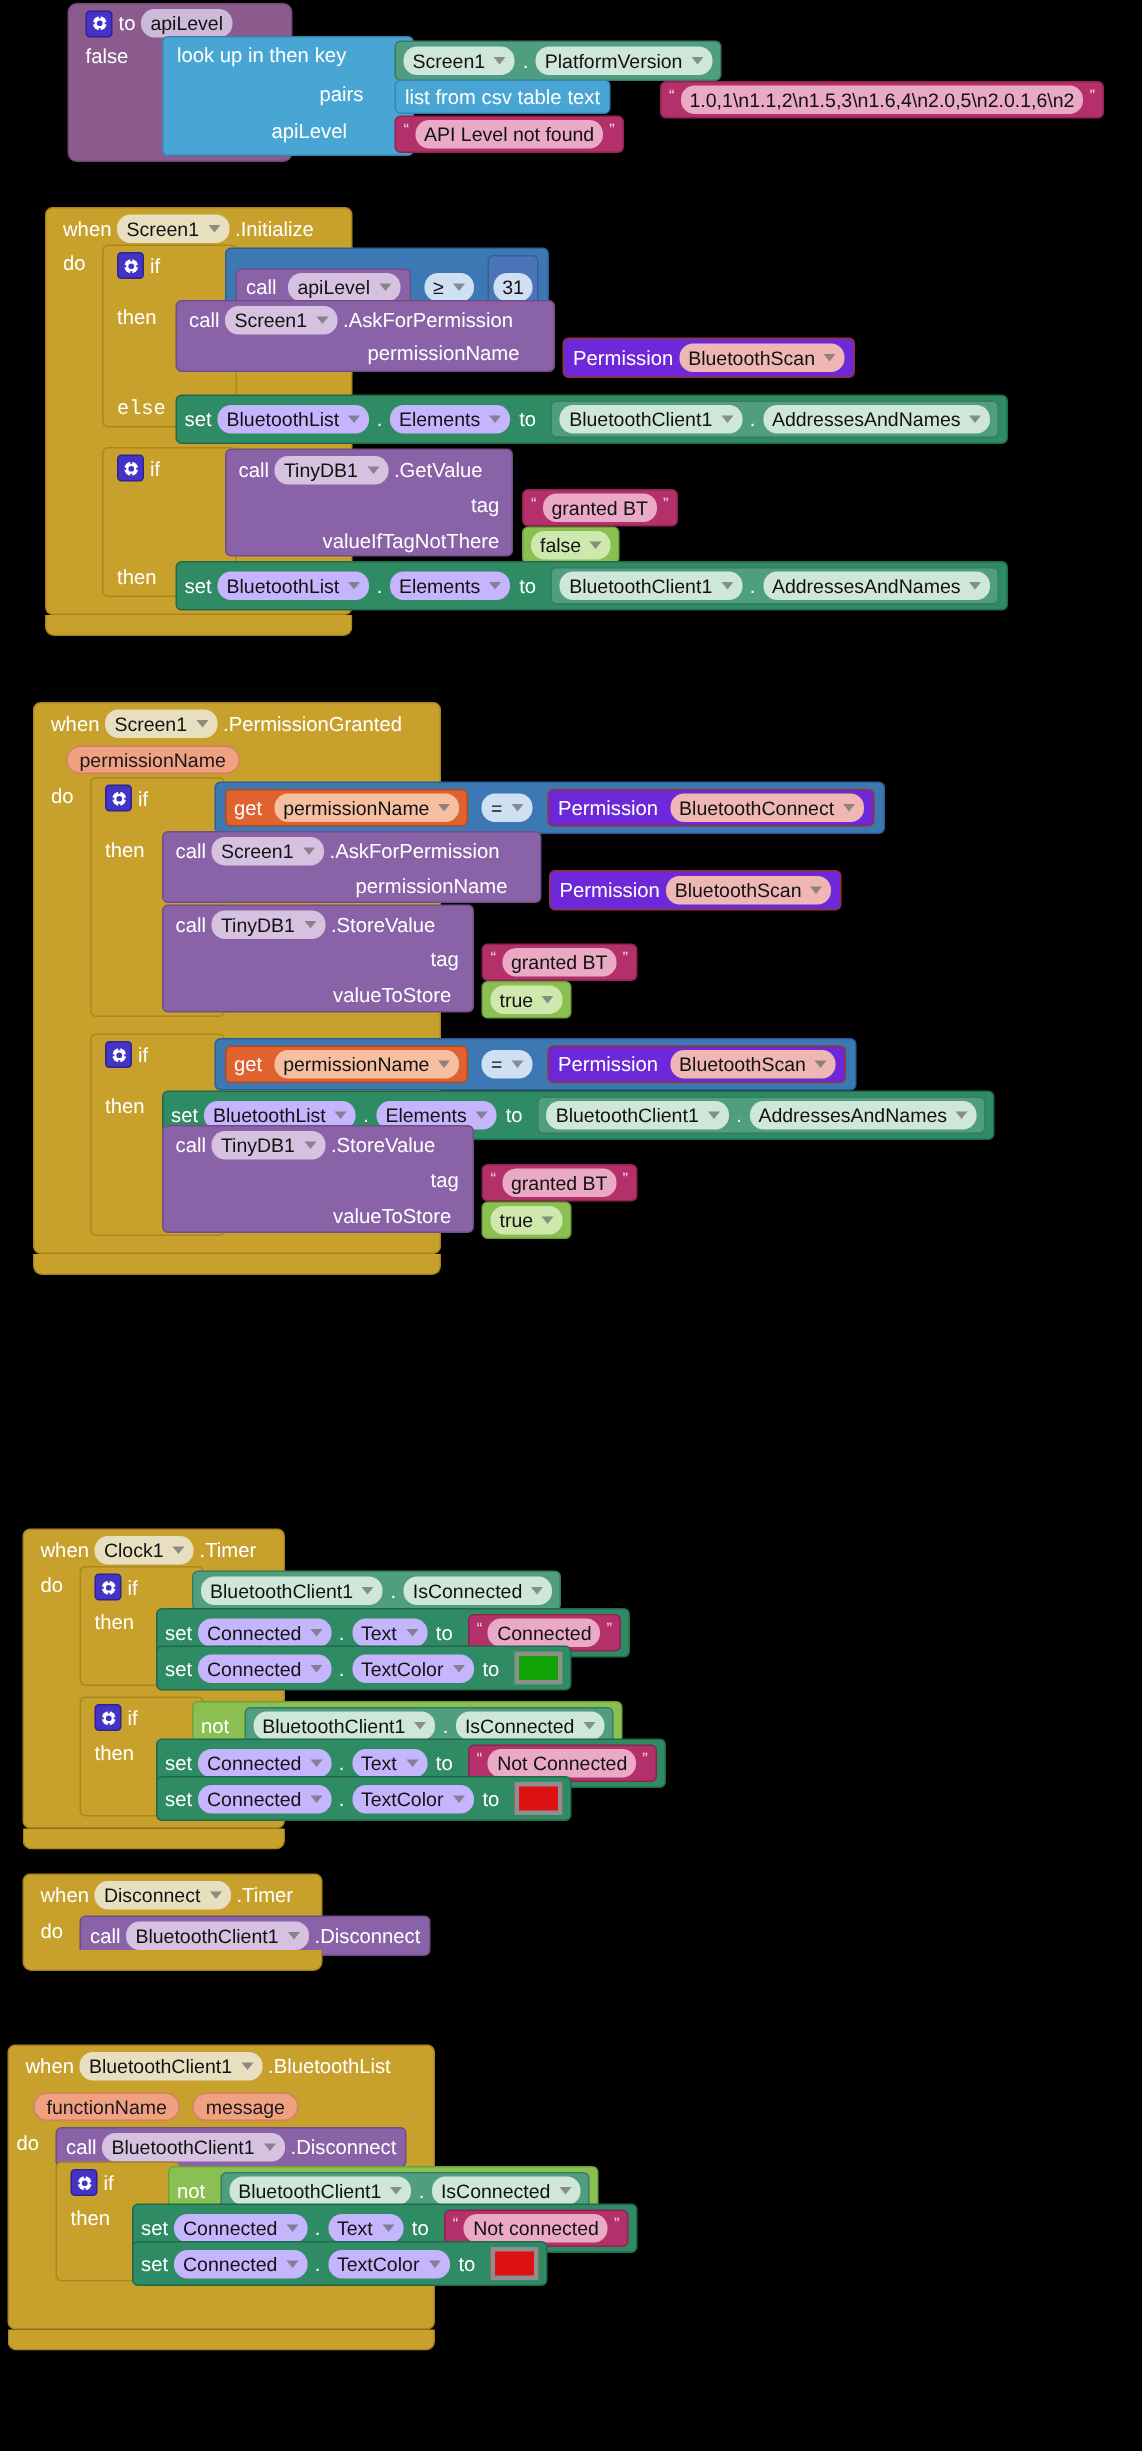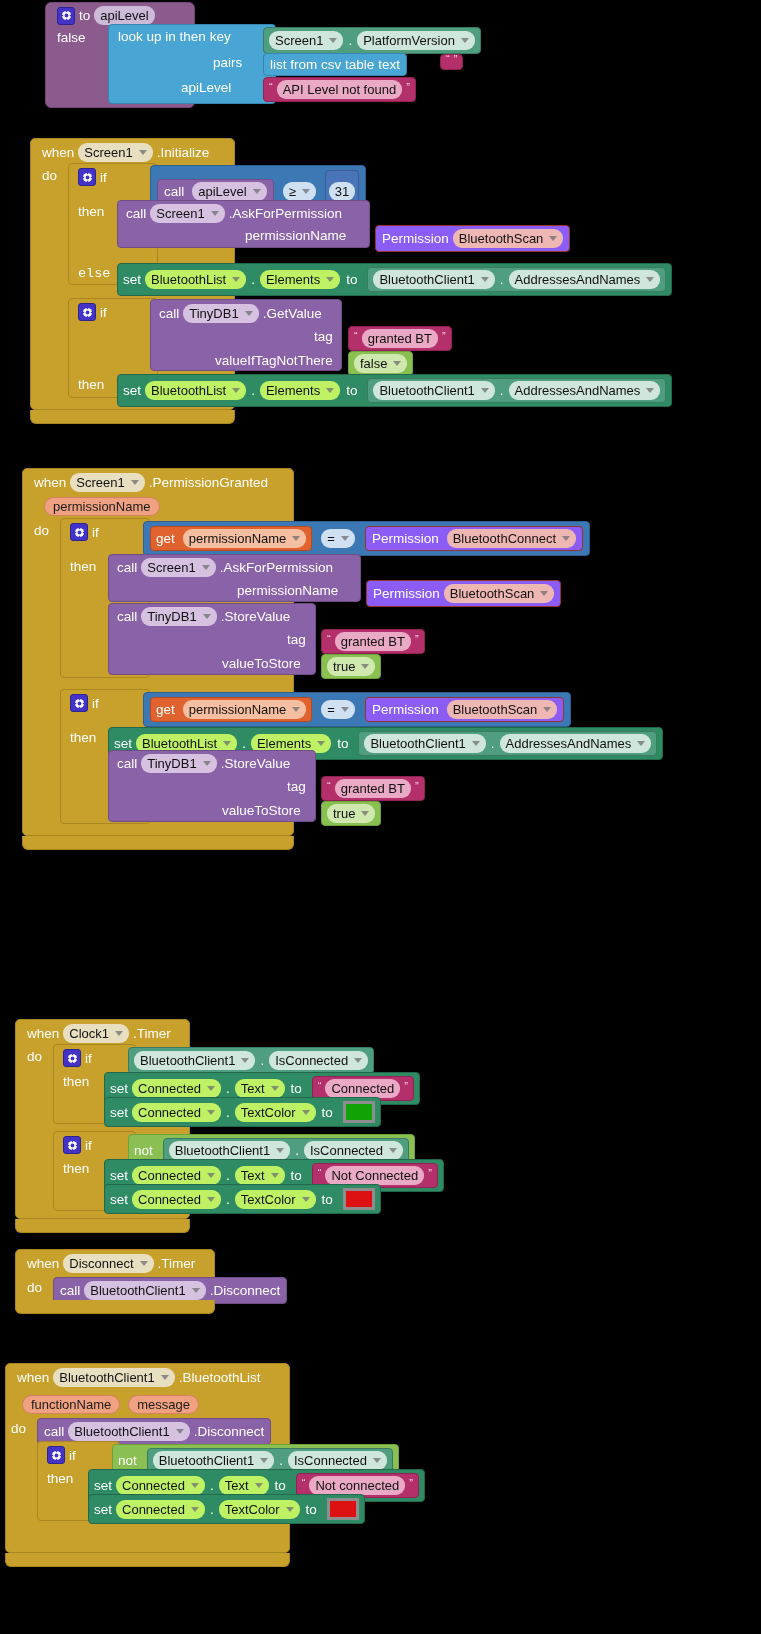--- a/index.html
+++ b/index.html
@@ -35,33 +35,33 @@
   
   .list{background:#49a6d4;border:1px solid #3686b1;border-radius:4px;color:#fff;padding:3px 6px;}
   
   .text{background:#b3306a;border:1px solid #8e2353;border-radius:4px;color:#fff;padding:2px 5px;}
   
   .gset{background:#2e8b63;border:1px solid #23684a;border-radius:4px;color:#fff;padding:3px 5px;}
   .gget{background:#4f9e7f;border:1px solid #3a7a60;border-radius:4px;color:#fff;padding:3px 5px;}
   
   .vget{background:#e0622e;border:1px solid #b64a1f;border-radius:4px;color:#fff;padding:2px 5px;}
   
-  .perm{background:#8b5cf6;border:1px solid #97332d;border-radius:4px;color:#fff;padding:3px 6px;}
+  .perm{background:#6d28d9;border:1px solid #97332d;border-radius:4px;color:#fff;padding:3px 6px;}
   
   .math{background:#4a74b8;border:1px solid #395c95;border-radius:4px;color:#fff;padding:2px 5px;}
 
   
   .fld{
     border-radius:9px;padding:1px 6px;display:inline-flex;align-items:center;gap:4px;
     color:#111;font-size:13px;line-height:17px;
   }
   .fld.tan{background:#e8dfc0;}
   .fld.lav{background:#cdb9d8;}
   .fld.plum{background:#d6c2e0;}
-  .fld.grn{background:#bef264;}
+  .fld.grn{background:#c4b5fd;}
   .fld.grn2{background:#cfe6da;}
   .fld.pinkd{background:#efb7b3;}
   .fld.txtpink{background:#eaa9c4;}
   .fld.blue{background:#cfe0f2;}
   .fld.lgrn{background:#cfe8ad;}
   .fld.orng{background:#f6bfa2;}
 
   .caret{width:0;height:0;border-left:4px solid transparent;border-right:4px solid transparent;
          border-top:5px solid #6f6f6f;display:inline-block;margin-left:2px;opacity:.75;}
 
@@ -128,20 +128,21 @@
     <span class="dot">.</span>
     <span class="fld grn2">PlatformVersion<span class="caret"></span></span>
   </div>
 
   <div class="blk list row" style="left:263px;top:53px;">
     <span class="lbl">list from csv table</span>
     <span class="lbl">text</span>
   </div>
   <div class="blk text row" style="left:440px;top:54px;">
     <span class="q">“</span>
+    <span class="fld txtpink">1.0,1\n1.1,2\n1.5,3\n1.6,4\n2.0,5\n2.0.1,6\n2</span>
     <span class="q">”</span>
   </div>
 
   <div class="blk text row" style="left:263px;top:77px;">
     <span class="q">“</span>
     <span class="fld txtpink">API Level not found</span>
     <span class="q">”</span>
   </div>
 
   <div class="blk event" style="left:30px;top:138px;width:205px;height:272px;padding:0;"></div>

